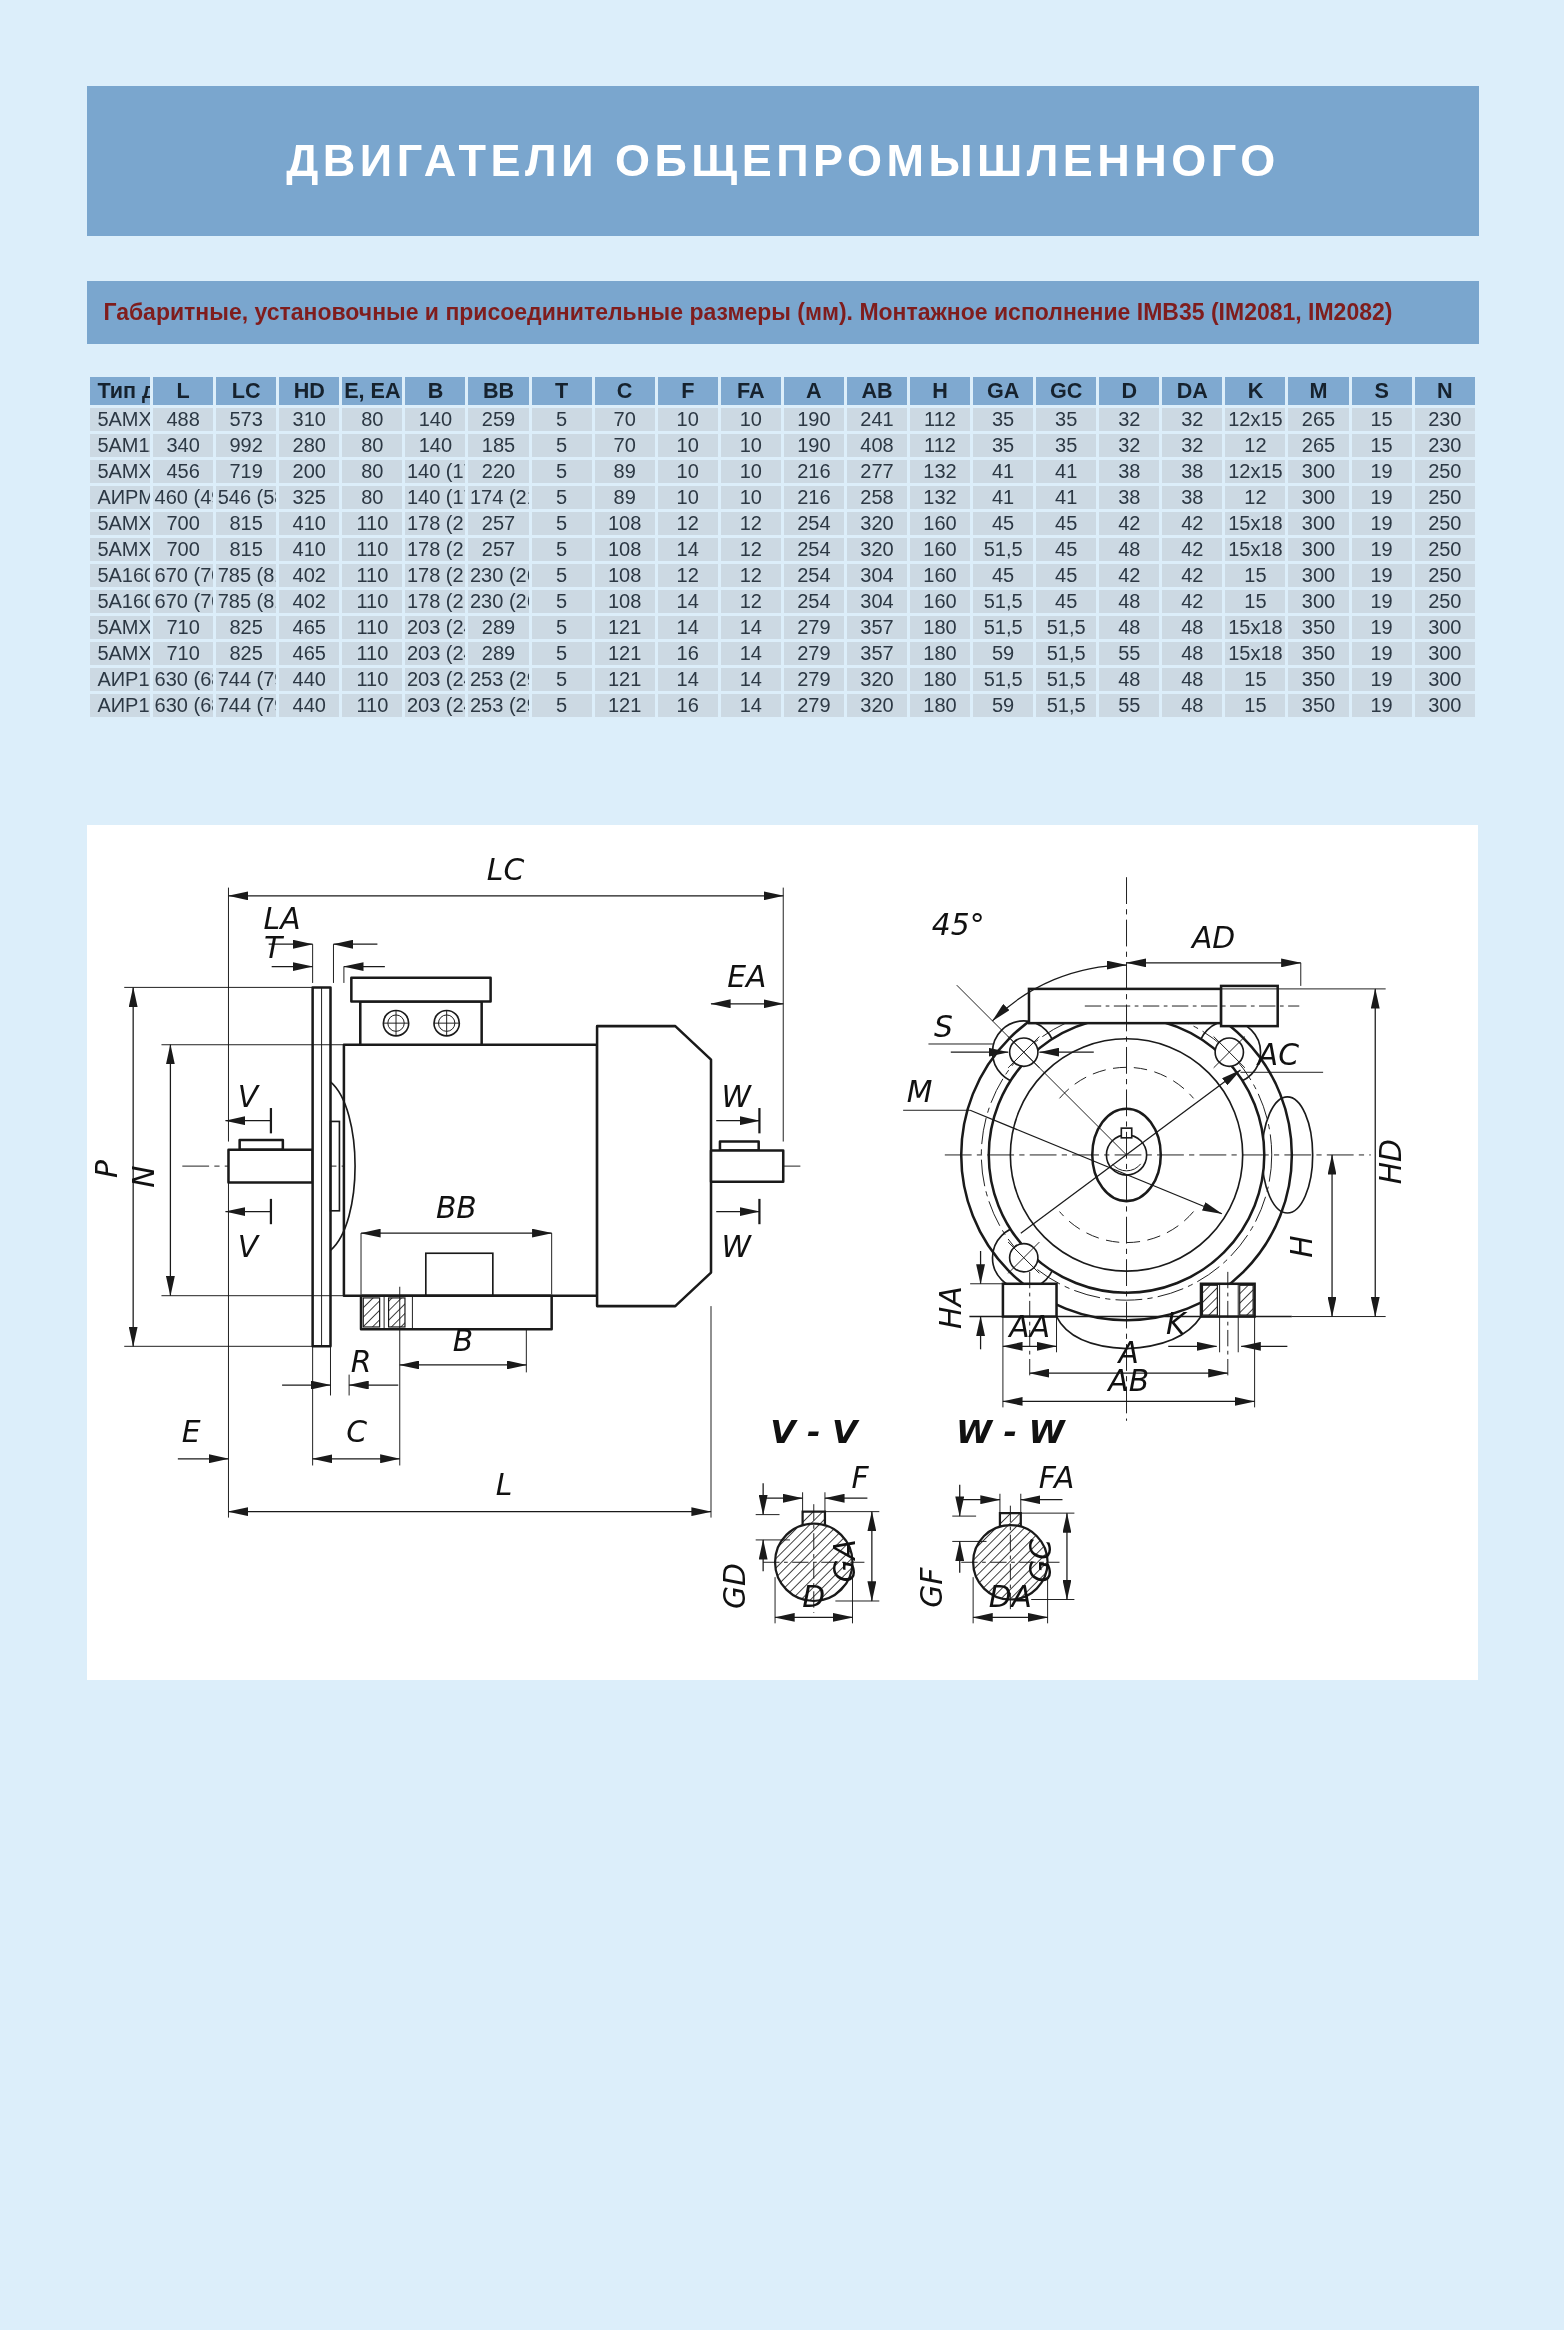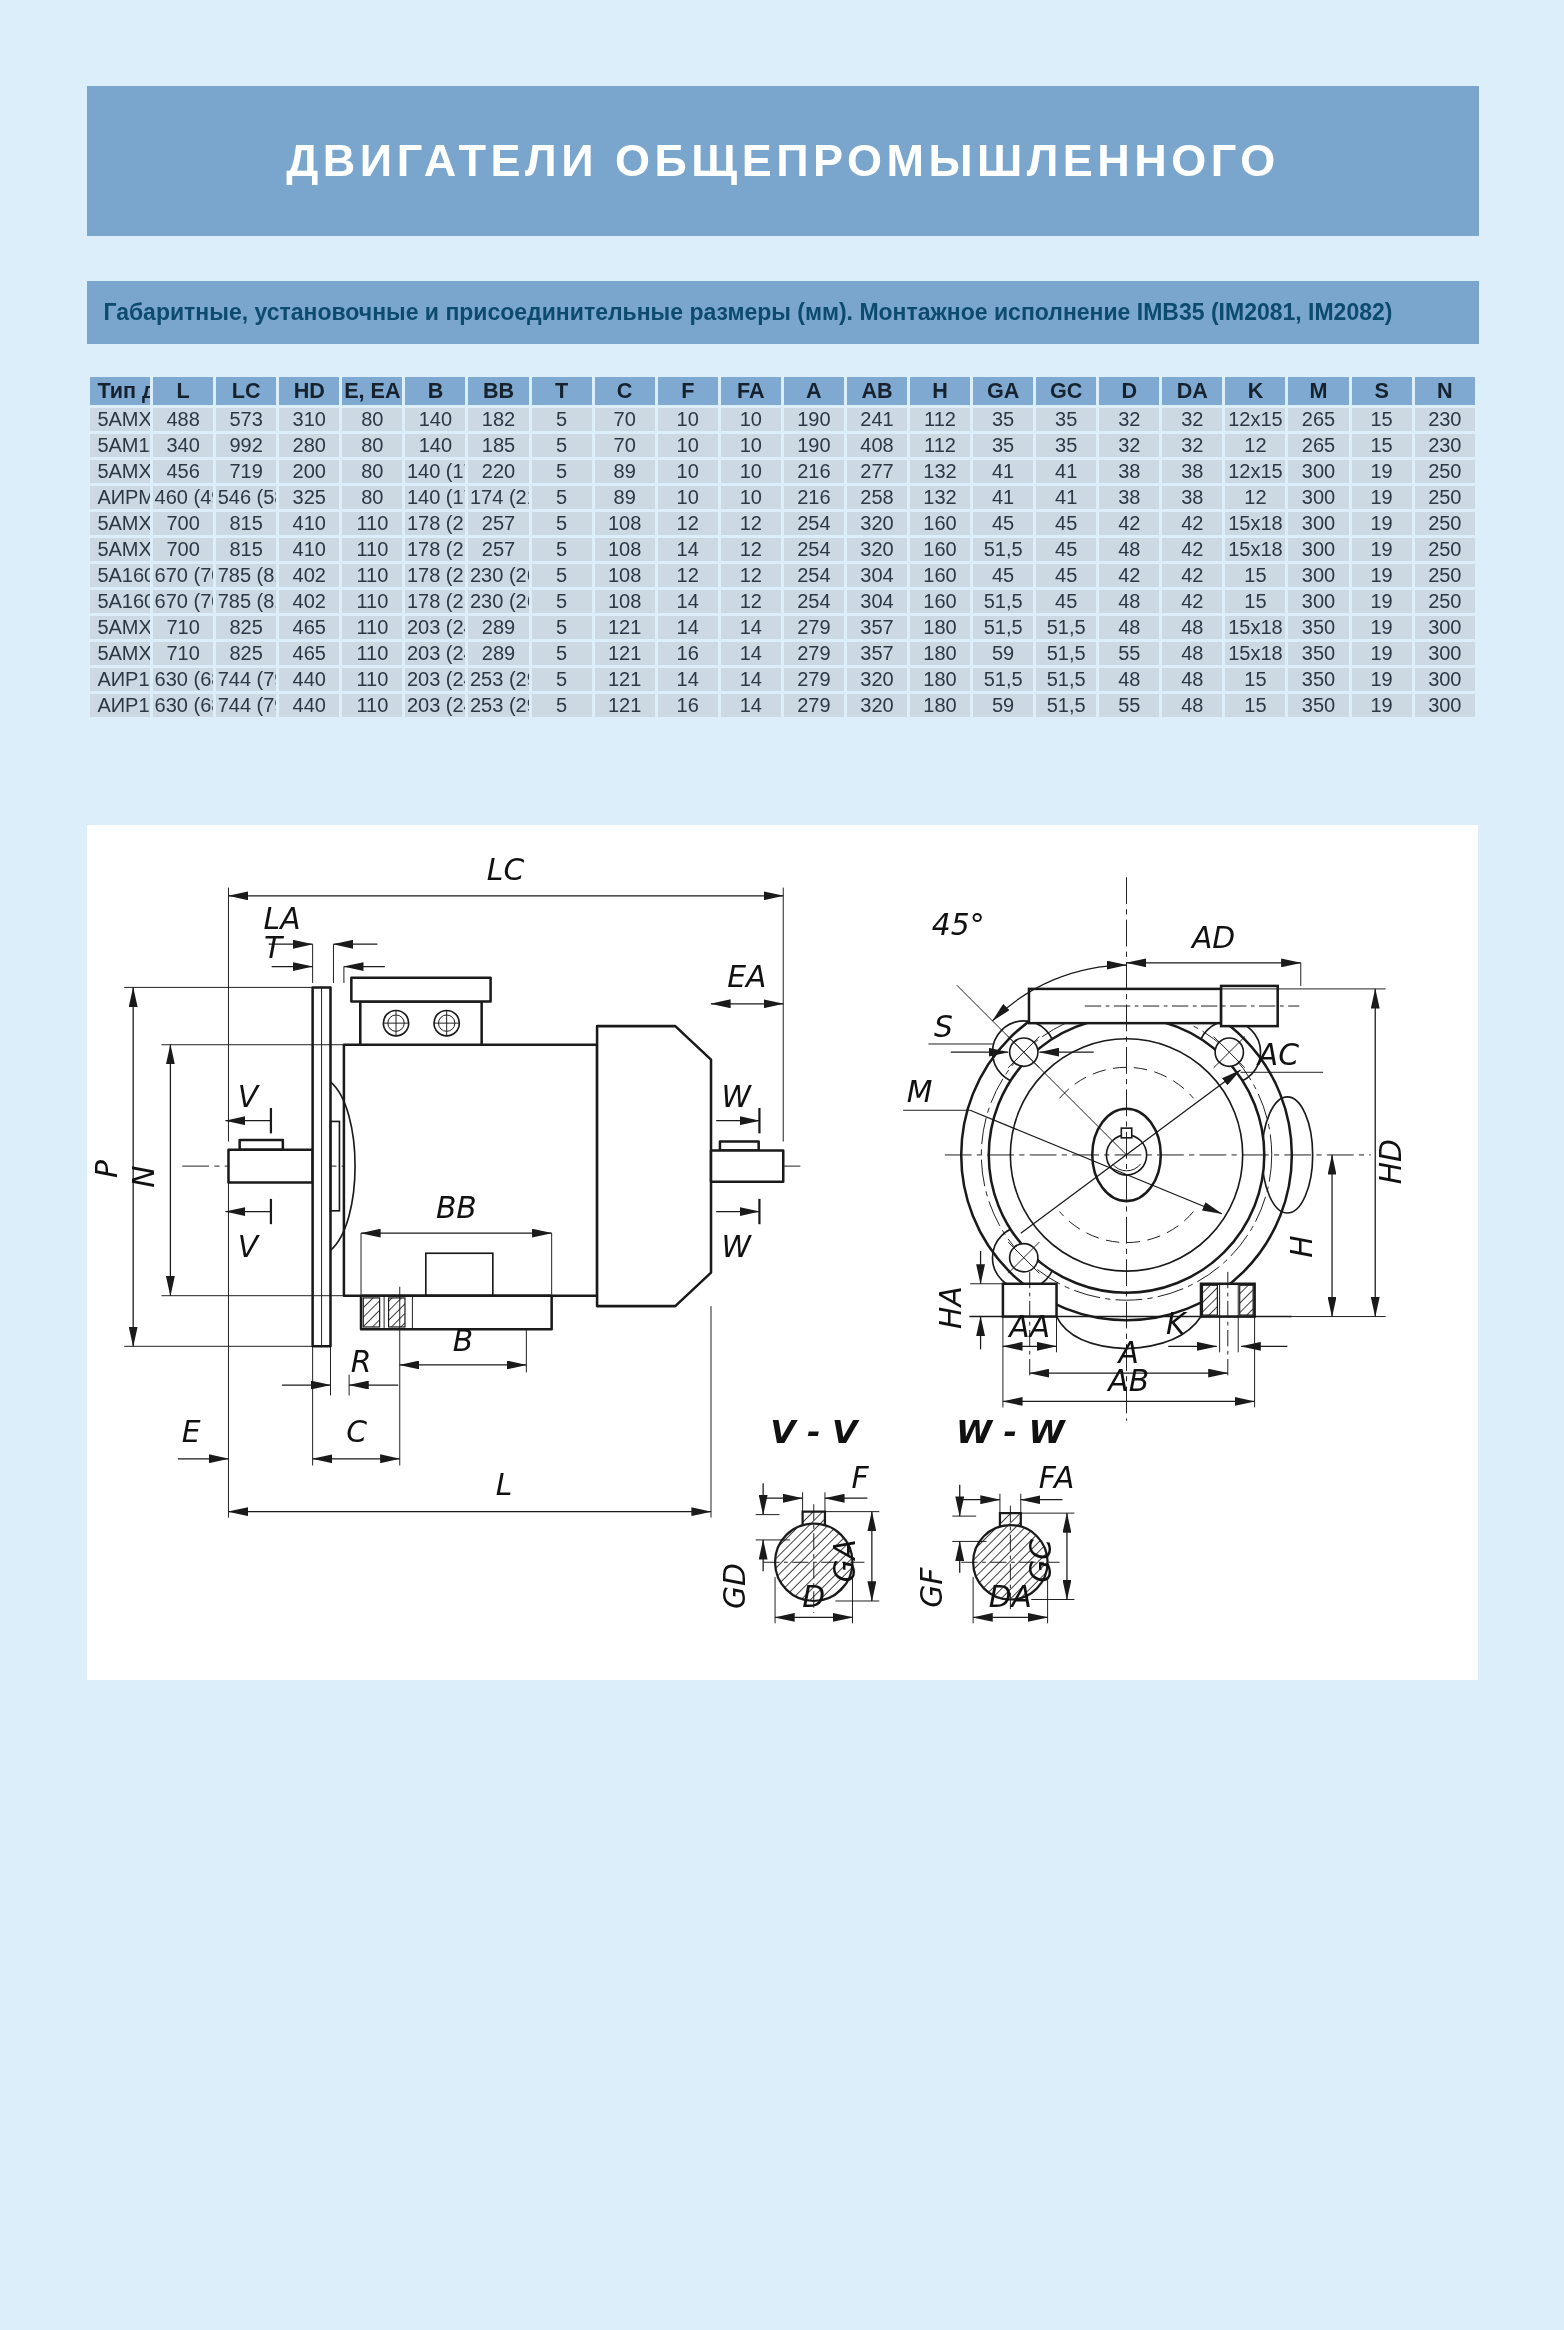--- a/index.html
+++ b/index.html
@@ -11,21 +11,21 @@
   }
   .banner{
     position:absolute;left:87px;top:86px;width:1392px;height:150px;
     background:#7aa6ce;color:#ffffff;
     display:flex;flex-direction:column;justify-content:center;align-items:center;
     font-weight:bold;font-size:45px;letter-spacing:4.5px;line-height:1.45;
     text-align:right;
   }
   .subtitle{
     position:absolute;left:87px;top:281px;width:1392px;height:63px;
-    background:#7aa6ce;color:#0c4a6e;
+    background:#7aa6ce;color:#7f1d1d;
     display:flex;align-items:center;
     font-weight:bold;font-size:23px;
     padding-left:16.4px;box-sizing:border-box;
   }
   table.dims{
     position:absolute;left:87px;top:374px;width:1391px;
     border-collapse:separate;border-spacing:3px 3px;table-layout:fixed;
   }
   table.dims th{
     background:#7fa9d0;color:#16222e;font-size:21.6px;font-weight:bold;
@@ -94,21 +94,21 @@
       </tr>
     </thead>
   <tbody id="table-body">
       <tr>
         <td class="first">5АМХ112М</td>
         <td>488</td>
         <td>573</td>
         <td>310</td>
         <td>80</td>
         <td>140</td>
-        <td>182</td>
+        <td>259</td>
         <td>5</td>
         <td>70</td>
         <td>10</td>
         <td>10</td>
         <td>190</td>
         <td>241</td>
         <td>112</td>
         <td>35</td>
         <td>35</td>
         <td>32</td>

